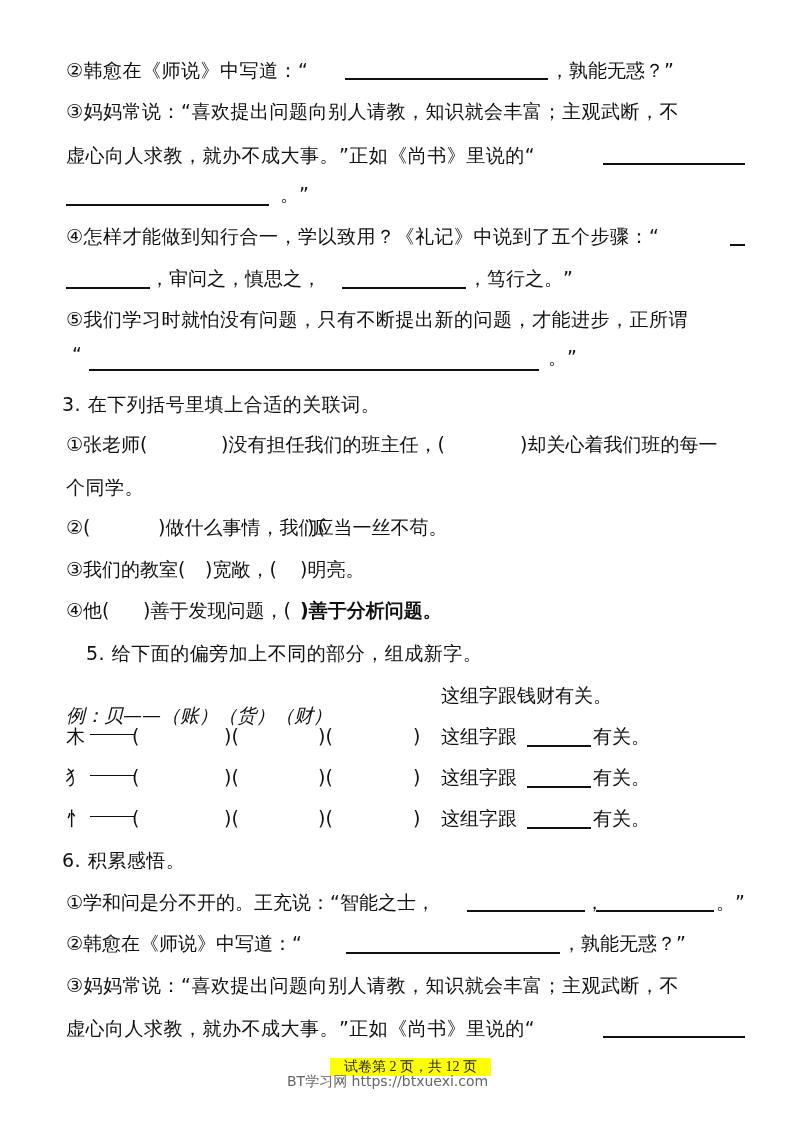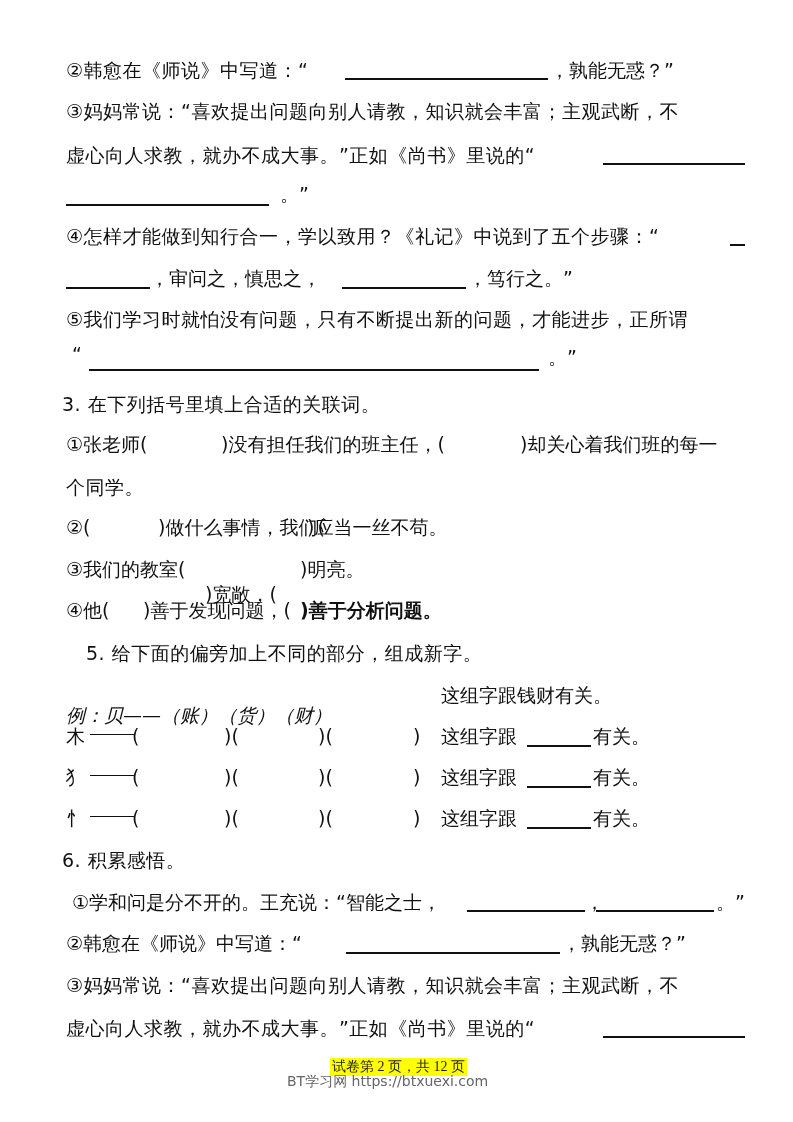--- a/index.html
+++ b/index.html
@@ -5,21 +5,21 @@
     html, body { margin: 0; padding: 0; }
     body {
       width: 793px; height: 1122px; background: #ffffff; position: relative; overflow: hidden;
       font-family: "DejaVu Sans", "Liberation Sans", sans-serif; color: #111;
     }
     .line { position: absolute; left: 66px; font-size: 19px; line-height: 24px; white-space: nowrap; letter-spacing: 0.5px; }
     .blank { position: absolute; height: 0; border-bottom: 2px solid #111; }
     .abs { position: absolute; font-size: 19px; line-height: 24px; white-space: nowrap; }
     .footer-page {
       position: absolute; left: 330px; top: 1058px; font-family: "Liberation Serif", "DejaVu Serif", serif;
-      font-size: 14px; line-height: 18px; background: #ffff00; padding: 0 2px; color: #222;
+      font-size: 14px; line-height: 18px; background: #ffff00; padding: 0 14px; color: #222;
     }
     .footer-site {
       position: absolute; left: 287px; top: 1072px; font-family: "DejaVu Sans", sans-serif;
       font-size: 14px; line-height: 18px; color: #666;
     }
     .ul-text { text-decoration-thickness: 2px; text-underline-offset: 4px; }
   </style>
 </head>
 <body>
 
@@ -52,21 +52,21 @@
 <div class="abs" style="left:66px; top:432px;">①张老师(</div>
 <div class="abs" style="left:221px; top:432px;">)没有担任我们的班主任，(</div>
 <div class="abs" style="left:520px; top:432px;">)却关心着我们班的每一</div>
 <div class="line" style="top:475px;">个同学。</div>
 
 <div class="abs" style="left:66px; top:515px;">②(</div>
 <div class="abs" style="left:158px; top:515px;">)做什么事情，我们(</div>
 <div class="abs" style="left:307px; top:515px;">)应当一丝不苟。</div>
 
 <div class="abs" style="left:66px; top:557px;">③我们的教室(</div>
-<div class="abs" style="left:205px; top:557px;margin-top:25px;">)宽敞，(</div>
+<div class="abs" style="left:205px; top:557px;">)宽敞，(</div>
 <div class="abs" style="left:300px; top:557px;">)明亮。</div>
 
 <div class="abs" style="left:66px; top:598px;">④他(</div>
 <div class="abs" style="left:143px; top:598px;">)善于发现问题，(</div>
 <div class="abs" style="left:300px; top:598px;font-weight:bold;">)善于分析问题。</div>
 
 <div class="line" style="top:641px; left:62px;margin-left:24px;">5. 给下面的偏旁加上不同的部分，组成新字。</div>
 
 <div class="abs" style="left:66px; top:703px;font-style:italic;">例：贝——（账）（货）（财）</div>
 <div class="abs" style="left:441px; top:683px;">
@@ -98,21 +98,21 @@
 <div class="abs" style="left:132px; top:806px;">(</div>
 <div class="abs" style="left:224px; top:806px;">)(</div>
 <div class="abs" style="left:318px; top:806px;">)(</div>
 <div class="abs" style="left:413px; top:806px;">)</div>
 <div class="abs" style="left:441px; top:806px;">这组字跟</div>
 <div class="blank" style="left:527px; top:827px; width:64px;"></div>
 <div class="abs" style="left:593px; top:806px;">有关。</div>
 
 <div class="line" style="top:848px; left:62px;">6. 积累感悟。</div>
 
-<div class="abs" style="left:72px; top:890px;text-align:right;">①学和问是分不开的。王充说：“智能之士，</div>
+<div class="abs" style="left:66px; top:890px;text-align:right;">①学和问是分不开的。王充说：“智能之士，</div>
 <div class="blank" style="left:467px; top:910px; width:118px;"></div>
 <div class="abs" style="left:585px; top:890px;">，</div>
 <div class="blank" style="left:596px; top:910px; width:118px;"></div>
 <div class="abs" style="left:716px; top:890px;">。”</div>
 
 <div class="abs" style="left:66px; top:931px;">②韩愈在《师说》中写道：“</div>
 <div class="blank" style="left:346px; top:952px; width:214px;"></div>
 <div class="abs" style="left:562px; top:931px;">，孰能无惑？”</div>
 
 <div class="line" style="top:973px;">③妈妈常说：“喜欢提出问题向别人请教，知识就会丰富；主观武断，不</div>

